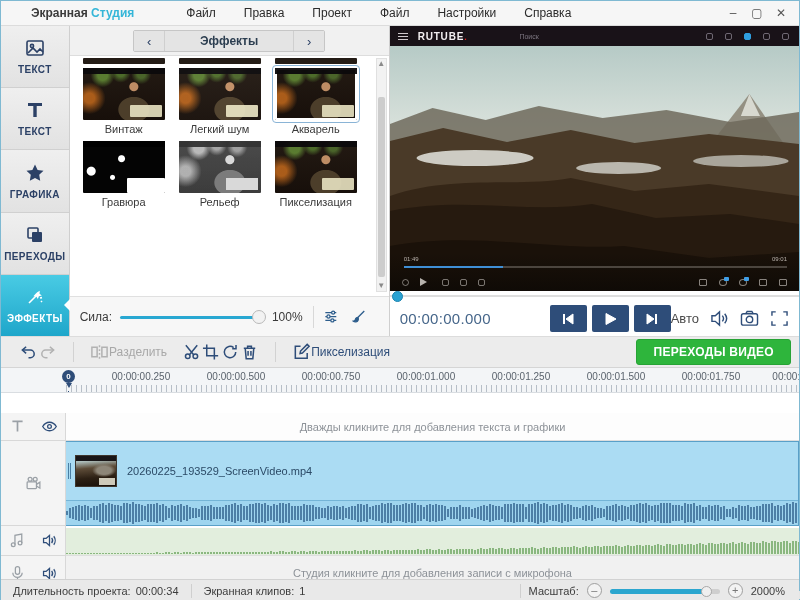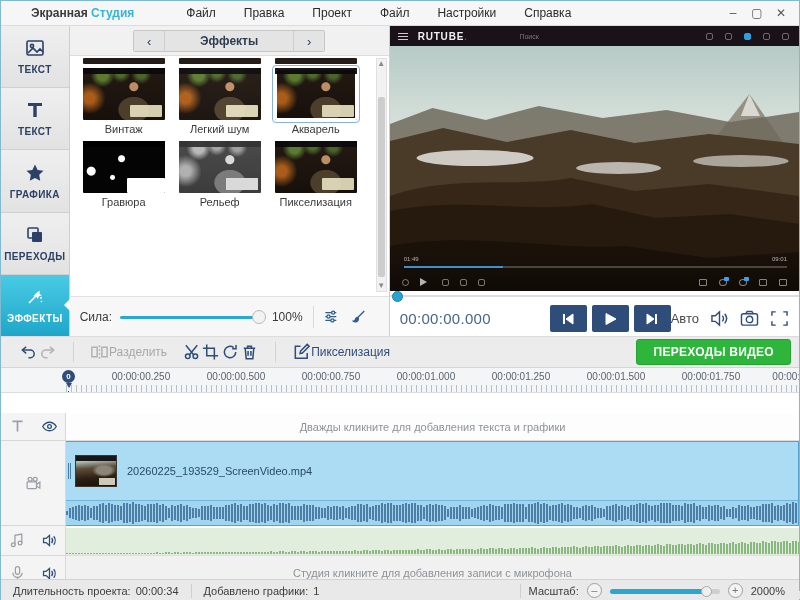--- a/index.html
+++ b/index.html
@@ -1047,21 +1047,21 @@
     </div>
   </div>
 
   <div class="statusbar">
     <span class="sb-item">
       <span>Длительность проекта:</span>
       <span>00:00:34</span>
     </span>
     <span class="sb-div"></span>
     <span class="sb-item">
-      <span>Добавлено графики:</span>
+      <span>Экранная клипов:</span>
       <span>1</span>
     </span>
     <div class="sb-right">
       <span class="sb-div"></span>
       <span>Масштаб:</span>
       <span class="circ">–</span>
       <div class="zslider">
         <div class="zt"></div>
         <div class="zk"></div>
       </div>

